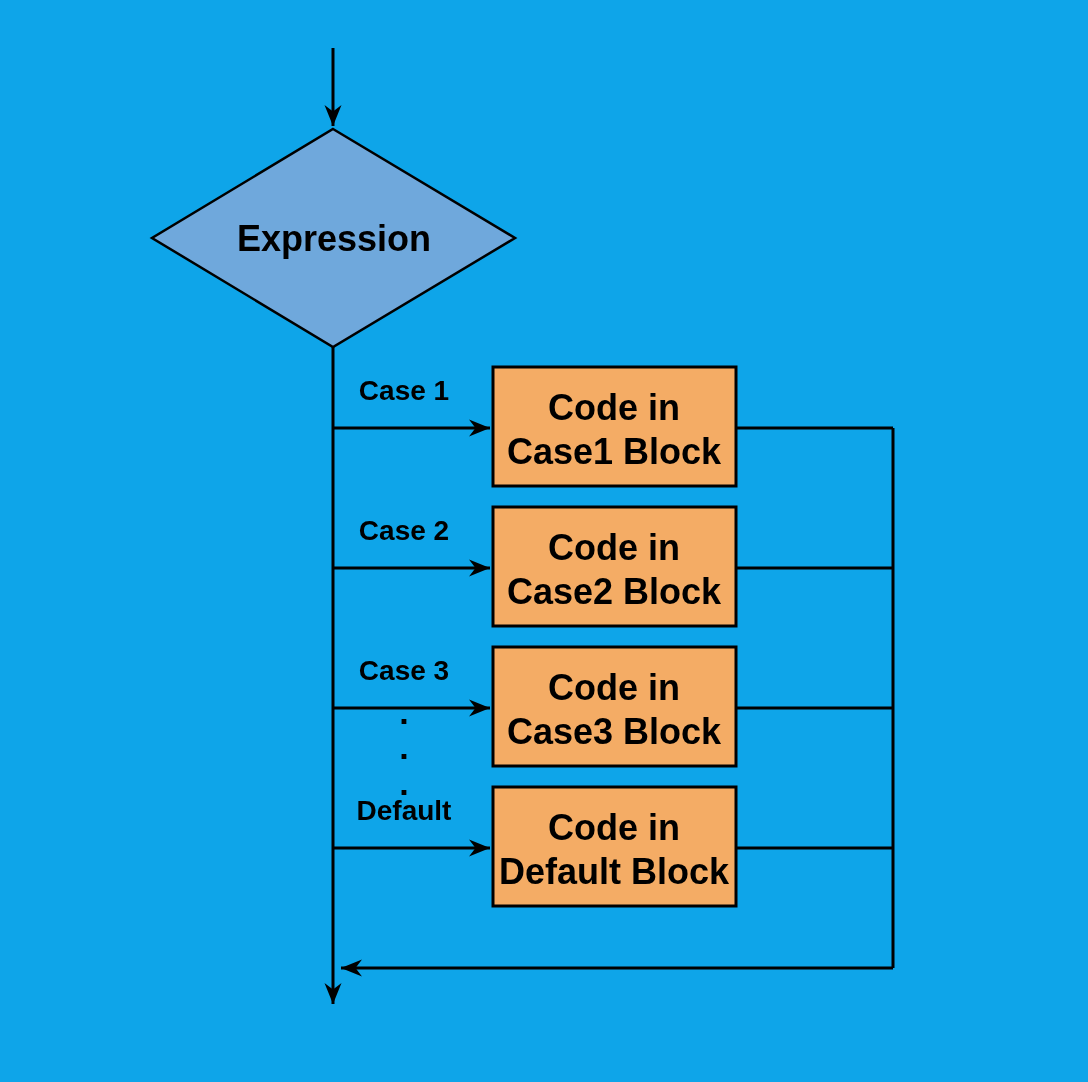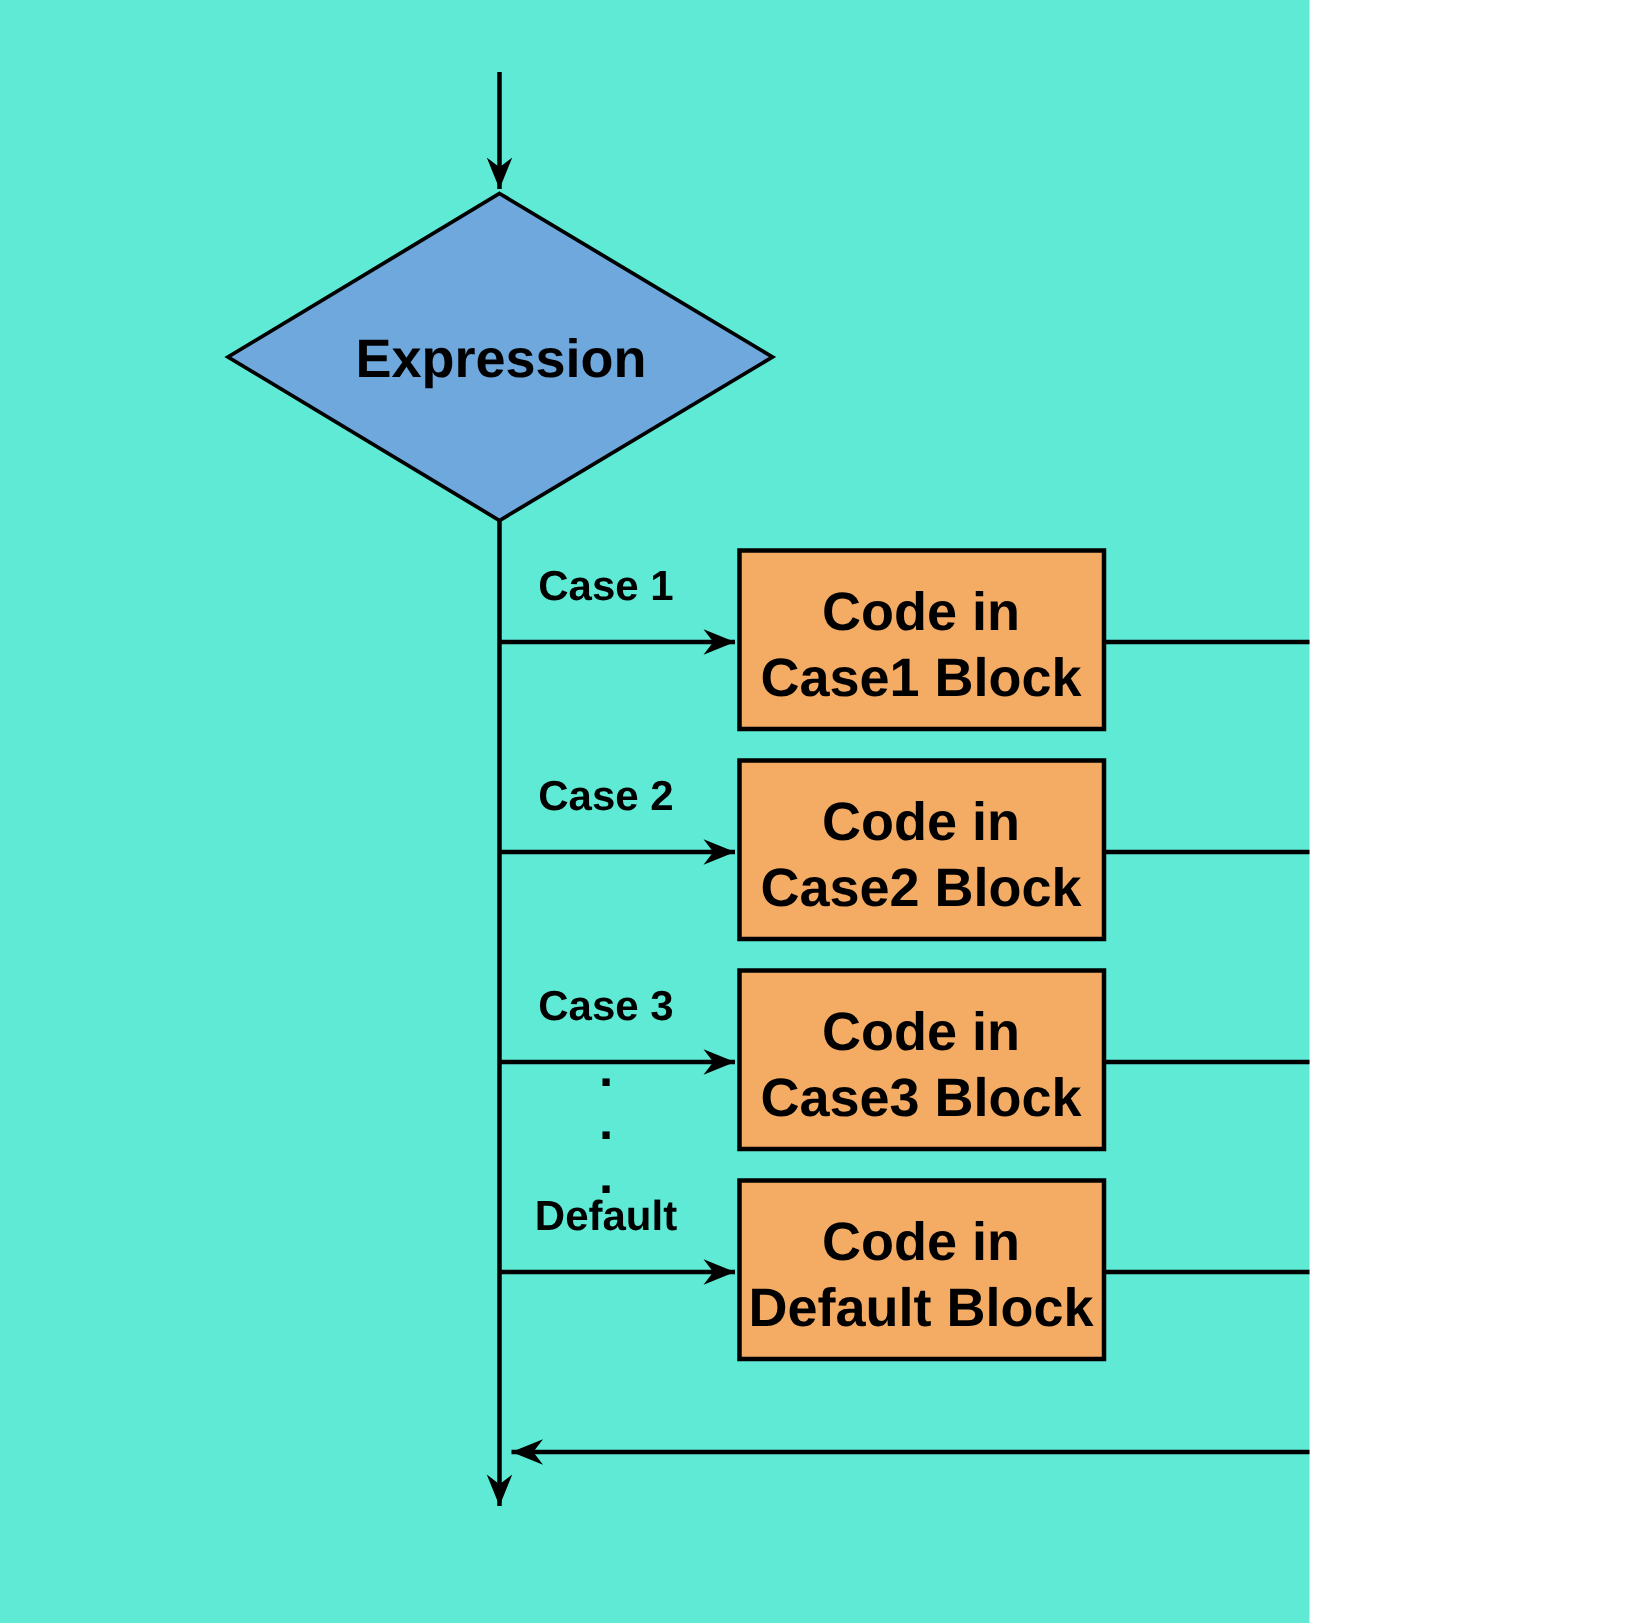--- a/index.html
+++ b/index.html
@@ -1,23 +1,23 @@
 <!DOCTYPE html>
 <html><head>
 <meta charset="utf-8">
 <style>
   html, body {
     margin: 0;
     padding: 0;
     background: #ffffff;
   }
   .canvas-wrap {
-    width: 873px;
+    width: 1088px;
     height: 1082px;
-    background: #5eead4;
+    background: #0ea5e9;
     position: relative;
     overflow: hidden;
   }
   svg {
     display: block;
   }
   text {
     font-family: "Liberation Sans", "DejaVu Sans", sans-serif;
     font-weight: 700;
     fill: #000000;

